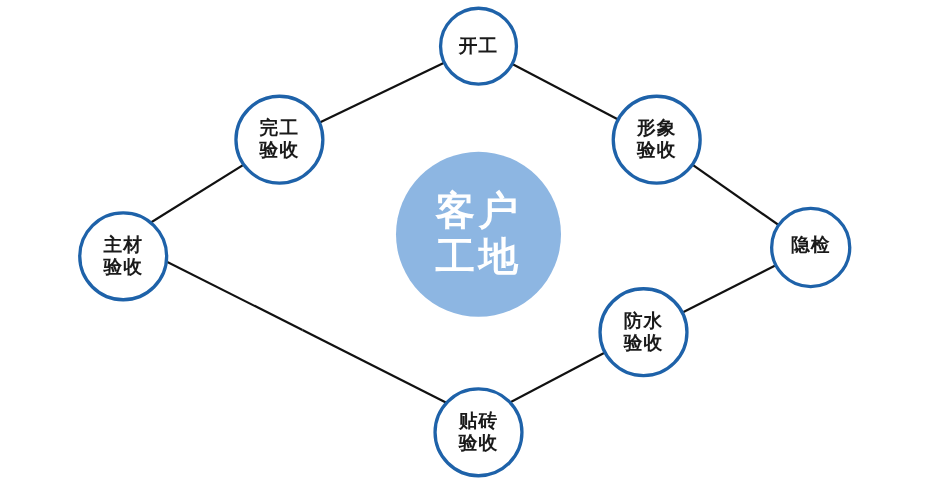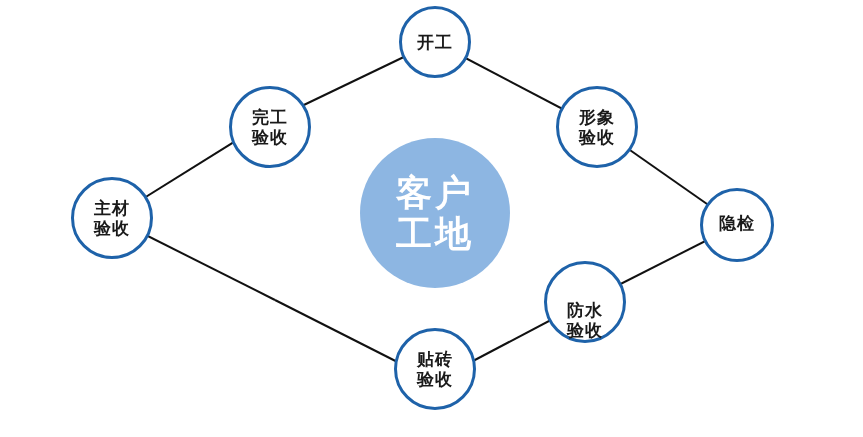--- a/index.html
+++ b/index.html
@@ -40,24 +40,24 @@
     line-height: 1.18;
     color: #1a1a1a;
     letter-spacing: 1px;
   }
   
   .n-start            { width: 72px; height: 72px; left: 399px; top: 6px;   }
   .n-hidden           { width: 74px; height: 74px; left: 700px; top: 188px; font-family: Liberation Mono, monospace; }
   .n-patrol           { width: 72px; height: 72px; left: 239px; top: 264px; }
   
   .n-image            { width: 82px; height: 82px; left: 556px; top: 86px;  }
-  .n-waterproof       { width: 82px; height: 82px; left: 544px; top: 261px; align-items: flex-end; }
-  .n-tiling           { width: 82px; height: 82px; left: 394px; top: 328px; }
-  .n-material         { width: 82px; height: 82px; left: 71px;  top: 177px; }
-  .n-completion       { width: 82px; height: 82px; left: 229px; top: 86px;  }
+  .n-waterproof       { width: 82px; height: 82px; left: 544px; top: 261px; }
+  .n-tiling           { width: 82px; height: 82px; left: 394px; top: 352px; }
+  .n-material         { width: 82px; height: 82px; left: 71px;  top: 192px; }
+  .n-completion       { width: 82px; height: 82px; left: 213px; top: 86px;  }
   
   .n-center {
     width: 150px;
     height: 150px;
     left: 360px;
     top: 138px;
     background: #8db6e2;
     border: none;
   }
   .n-center .label {

